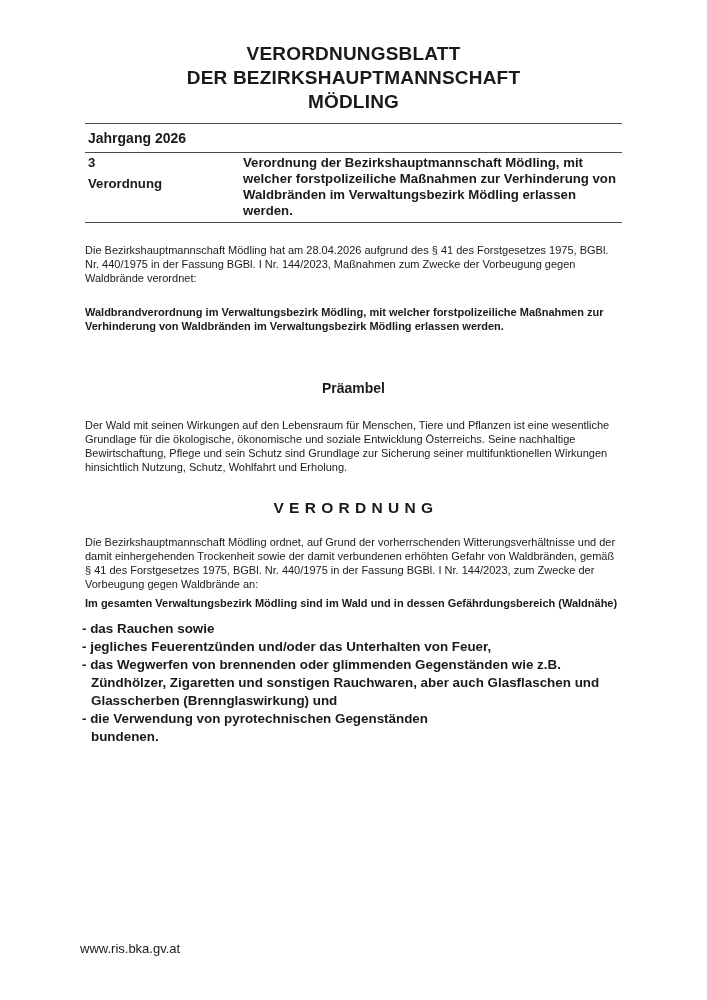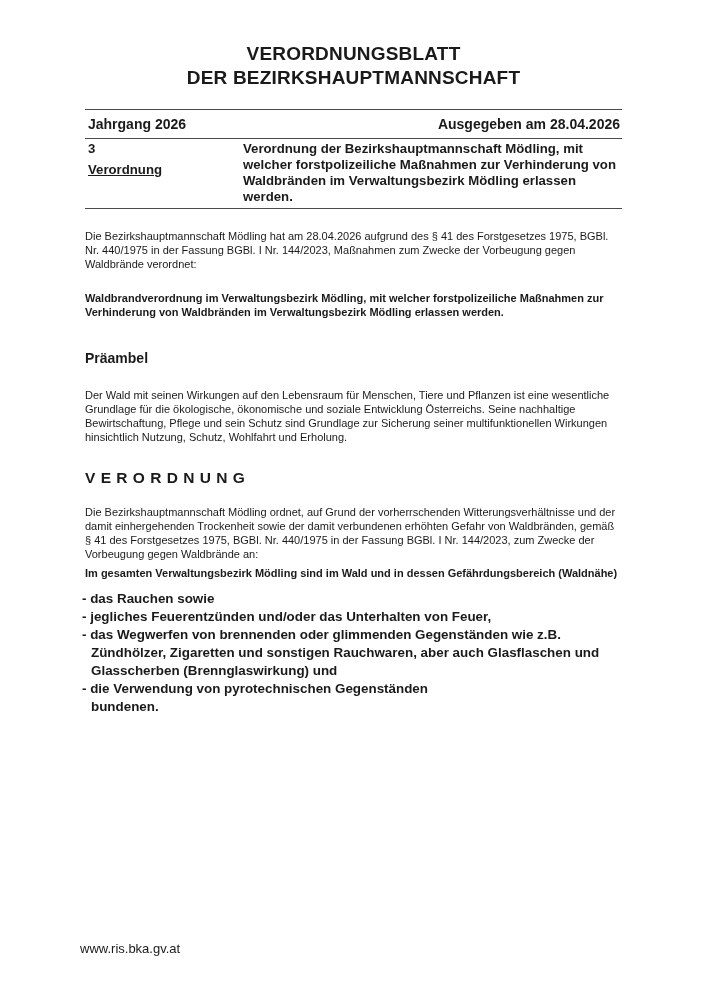--- a/index.html
+++ b/index.html
@@ -30,21 +30,21 @@
   }
   .masthead {
     margin-top: 42px;
     text-align: center;
     font-weight: bold;
     font-size: 19px;
     line-height: 24px;
     letter-spacing: 0.2px;
   }
   .header-table {
-    margin-top: 19px;
+    margin-top: 9px;
     border-top: 1px solid #4a4a4a;
   }
   .ht-row1 {
     display: flex;
     justify-content: space-between;
     align-items: baseline;
     font-weight: bold;
     font-size: 14px;
     line-height: 17px;
     padding: 6px 2px 5px 3px;
@@ -59,33 +59,33 @@
     border-bottom: 1px solid #4a4a4a;
   }
   .ht-col-left {
     flex: none;
     width: 158px;
     padding-left: 3px;
     box-sizing: border-box;
   }
   .ht-doc-type {
     margin-top: 5px;
-    text-decoration: underline;
   }
   .ht-col-right {
     flex: 1;
   }
   .body-text {
     margin: 20px 0 0 0;
     font-size: 11px;
     line-height: 14px;
   }
   .bold { font-weight: bold; }
   .center-heading {
-    margin: 30px 0 0 0;
+    margin: 46px 0 0 0;
+    text-align: center;
     font-size: 14px;
     font-weight: bold;
     line-height: 19px;
   }
   .verordnung-heading {
     margin-top: 24px;
     font-size: 15.5px;
     letter-spacing: 0.5px;
     line-height: 20px;
   }
@@ -117,26 +117,26 @@
 </style>
 </head>
 <body>
 
 <div class="page">
 
 
   <div class="masthead">
     <div>VERORDNUNGSBLATT</div>
     <div>DER BEZIRKSHAUPTMANNSCHAFT</div>
+    <div>MÖDLING</div>
   </div>
 
   <div class="header-table">
     <div class="ht-row1">
       <span>Jahrgang 2026</span>
-      <span>Ausgegeben am 28.04.2026</span>
     </div>
     <div class="ht-row2">
       <div class="ht-col-left">
         <div>3</div>
         <div class="ht-doc-type">Verordnung</div>
       </div>
       <div class="ht-col-right">Verordnung der Bezirkshauptmannschaft Mödling, mit welcher forstpolizeiliche Maßnahmen zur Verhinde­rung von Waldbränden im Verwaltungsbezirk Mödling erlassen werden.</div>
     </div>
   </div>
 

